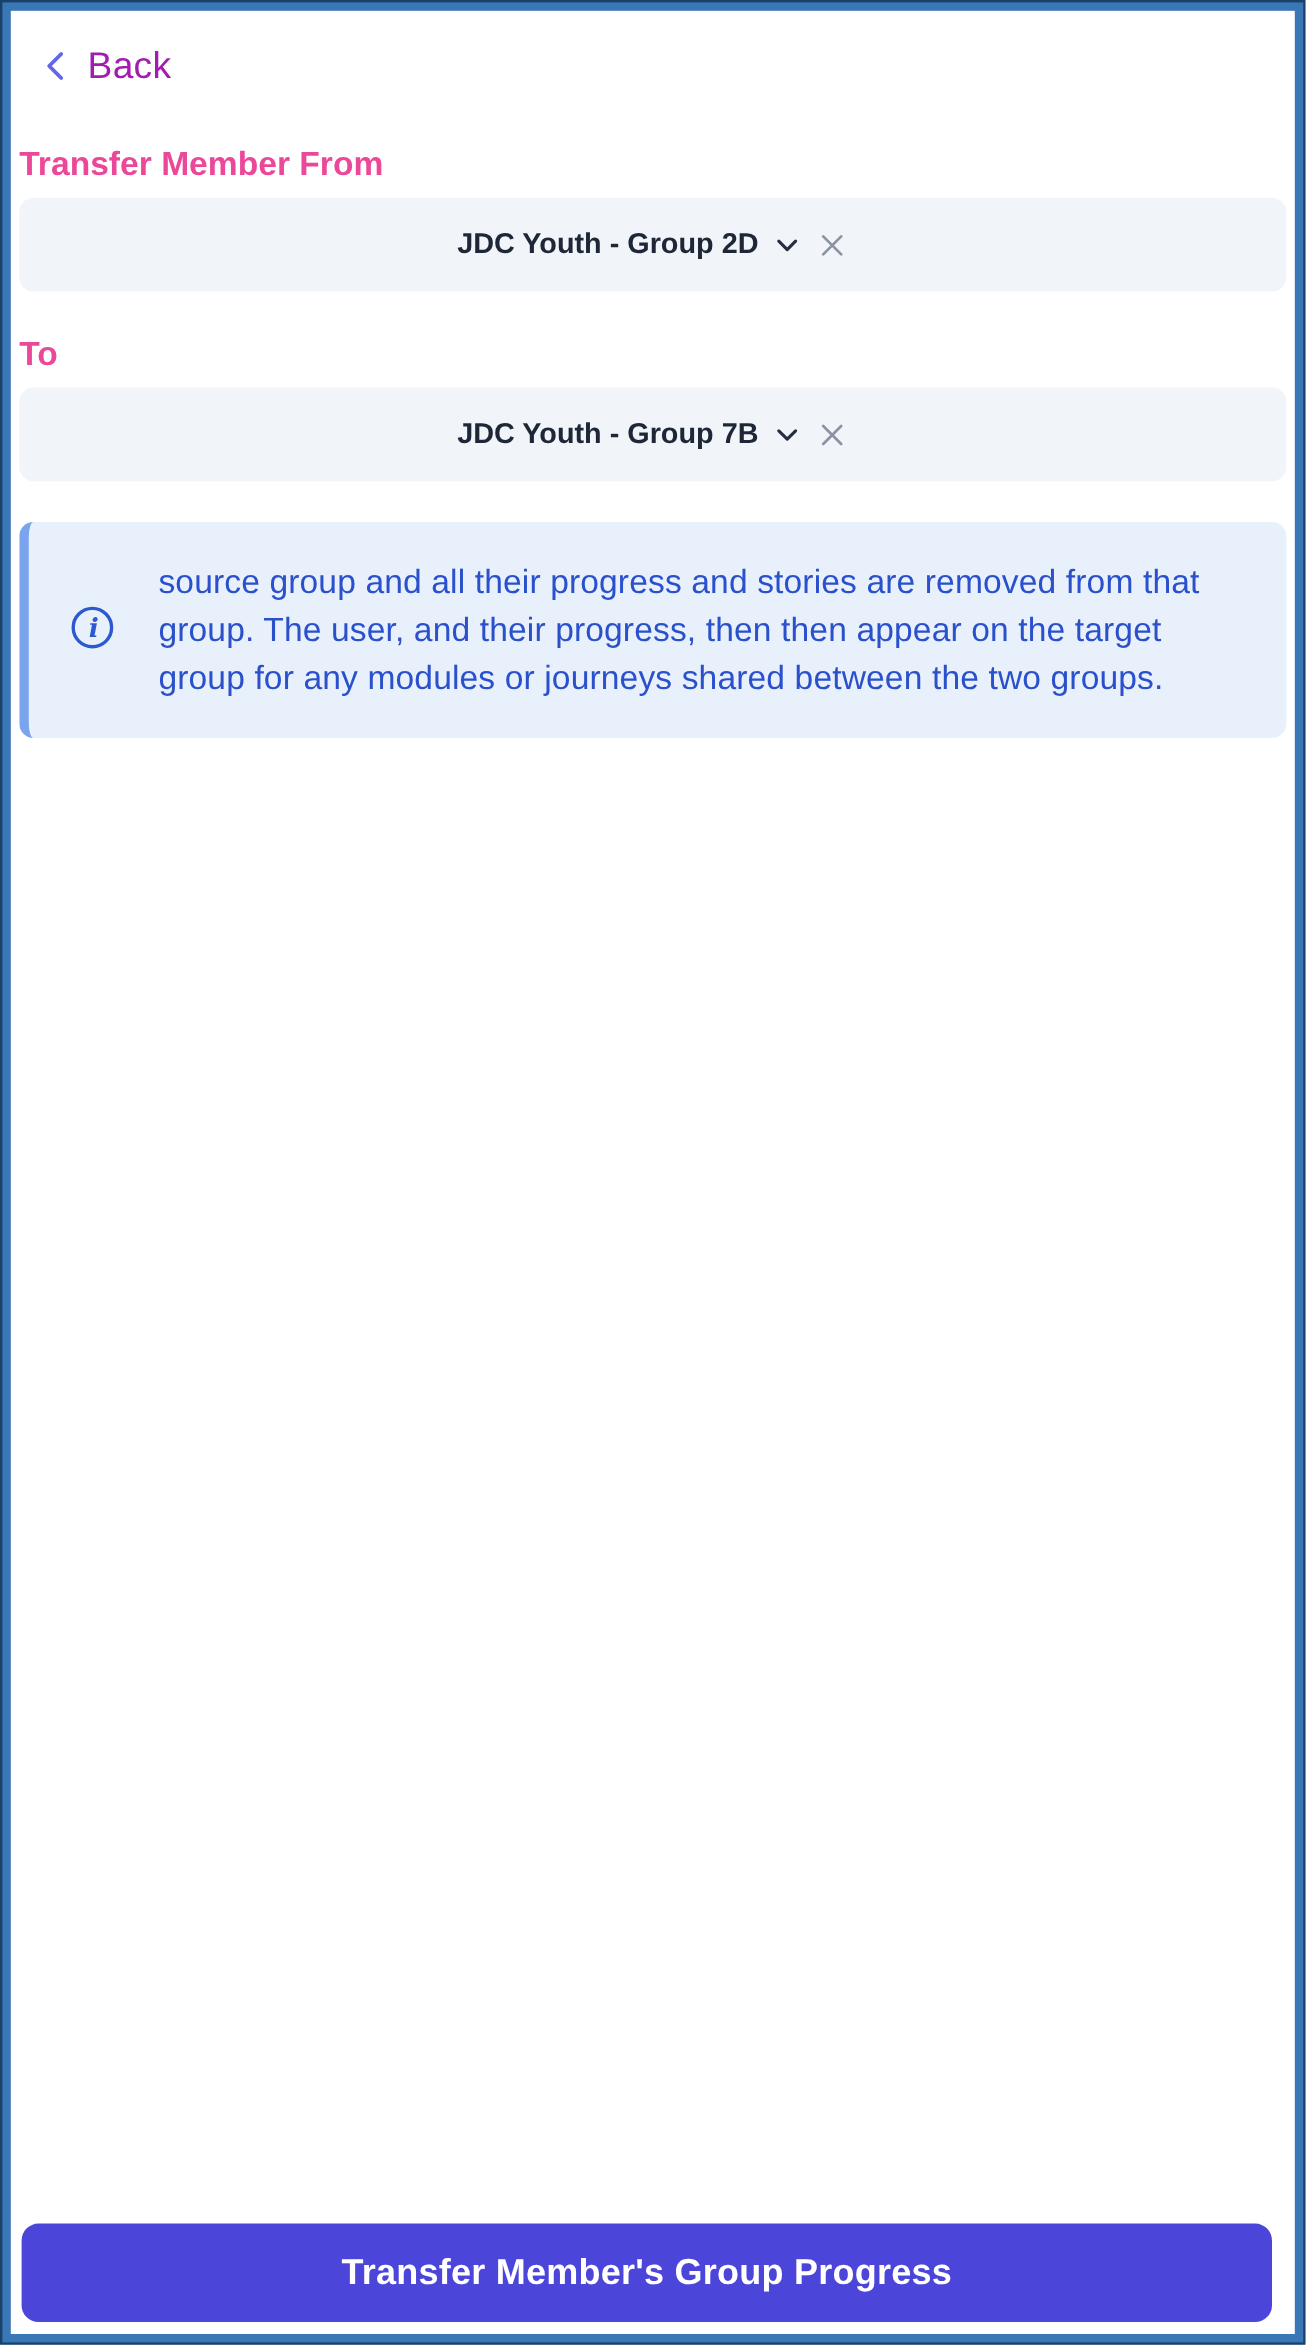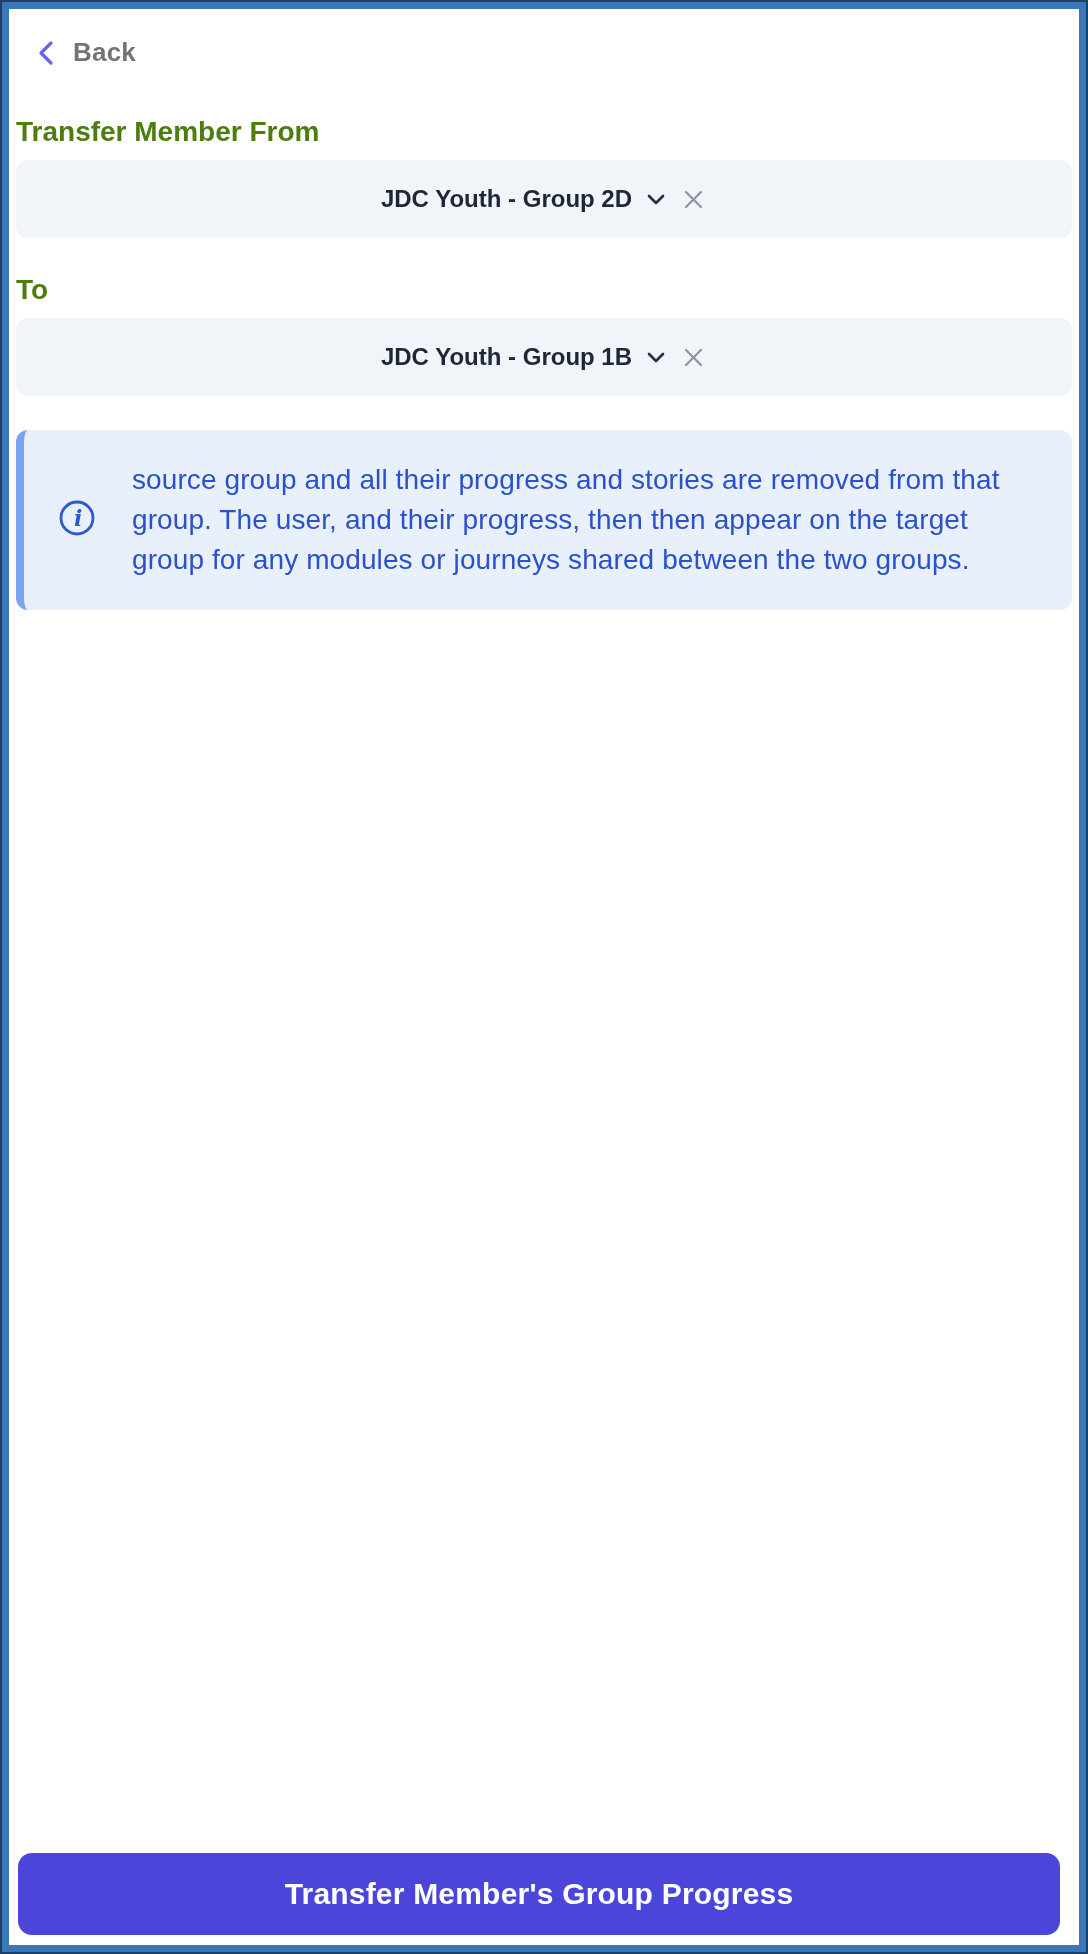--- a/index.html
+++ b/index.html
@@ -22,26 +22,26 @@
     padding: 0 7px;
   }
   .back-row {
     margin: 28px 0 0 17px;
     display: inline-flex; align-items: center; gap: 12px;
     width: max-content;
     cursor: pointer;
   }
   .back-row svg { display: block; }
   .back-label {
-    font-size: 26px; font-weight: 700; color: #737373;
+    font-size: 31px; font-weight: 400; color: #a21caf;
     letter-spacing: 0.2px;
   }
   .field-label {
     margin: 48px 0 12px 0;
-    font-size: 28px; font-weight: 600; color: #4d7c0f;
+    font-size: 28px; font-weight: 600; color: #ec4899;
   }
   .field-label.to { margin-top: 36px; }
   .select-field {
     height: 78px;
     background: #f1f4f9;
     border-radius: 12px;
     display: flex; align-items: center; justify-content: center;
     gap: 11px;
     cursor: pointer;
   }
@@ -110,21 +110,21 @@
         <svg width="27" height="27" viewBox="0 0 27 27" fill="none">
           <line x1="6" y1="6" x2="21" y2="21" stroke="#8b93a3" stroke-width="2.2" stroke-linecap="round"></line>
           <line x1="21" y1="6" x2="6" y2="21" stroke="#8b93a3" stroke-width="2.2" stroke-linecap="round"></line>
         </svg>
       </span>
     </div>
 
     <div class="field-label to">To</div>
 
     <div class="select-field">
-      <span class="select-value">JDC Youth - Group 1B</span>
+      <span class="select-value">JDC Youth - Group 7B</span>
       <span>
         <svg width="26" height="26" viewBox="0 0 26 26" fill="none">
           <polyline points="6,10 13,17 20,10" stroke="#252f3f" stroke-width="2.6" stroke-linecap="round" stroke-linejoin="round"></polyline>
         </svg>
       </span>
       <span>
         <svg width="27" height="27" viewBox="0 0 27 27" fill="none">
           <line x1="6" y1="6" x2="21" y2="21" stroke="#8b93a3" stroke-width="2.2" stroke-linecap="round"></line>
           <line x1="21" y1="6" x2="6" y2="21" stroke="#8b93a3" stroke-width="2.2" stroke-linecap="round"></line>
         </svg>

